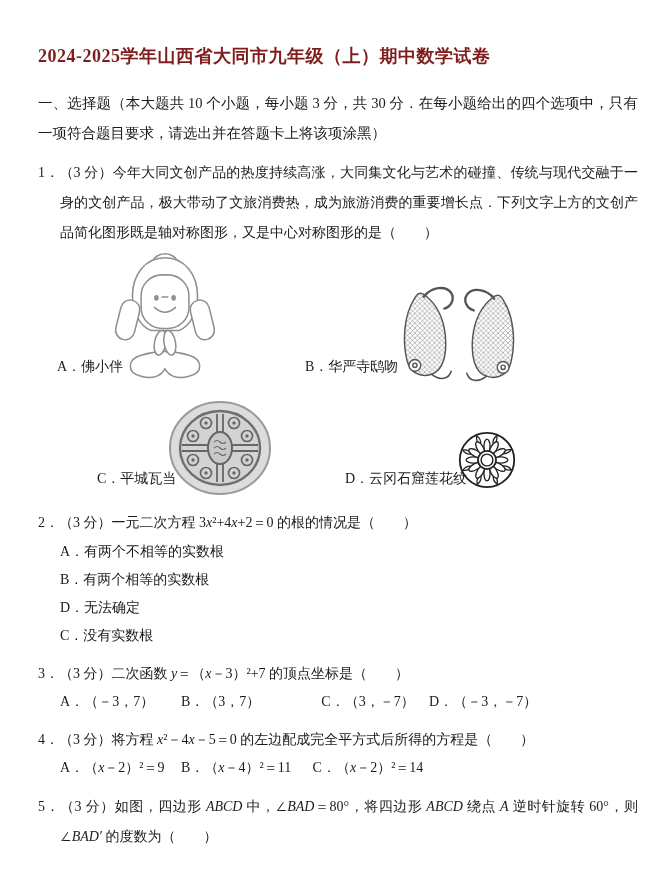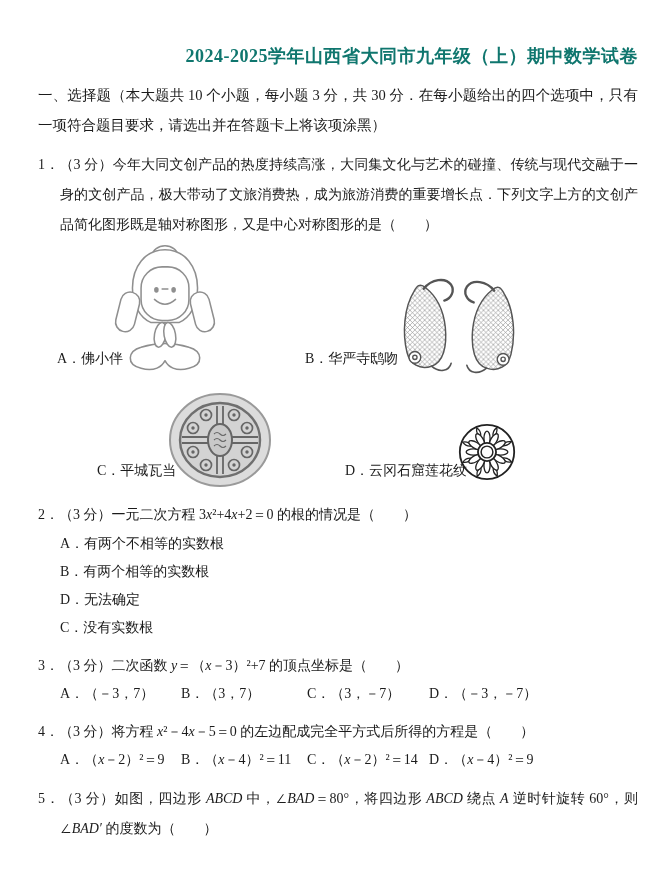--- a/index.html
+++ b/index.html
@@ -5,22 +5,22 @@
   * { margin:0; padding:0; box-sizing:border-box; }
   html, body { background:#ffffff; }
   body {
     width:664px; height:888px; overflow:hidden;
     font-family:"Liberation Serif", serif;
     color:#1b1b1b; font-size:14px;
   }
   .page { padding:44px 26px 0 38px; }
 
   .title {
-    font-size:18px; font-weight:bold; text-align:right;
-    line-height:24px; margin-bottom:12px; letter-spacing:0.5px; color:#0f766e;
+    font-size:18px; font-weight:bold; text-align:left;
+    line-height:24px; margin-bottom:20px; letter-spacing:0.5px; color:#7f1d1d;
   }
   .section-header { font-weight:normal; line-height:30px; font-size:14.5px; text-align:justify; }
 
   .stem { line-height:30px; padding-left:22px; text-indent:-22px; text-align:justify; }
   .m { font-family:"Liberation Serif", serif; font-style:italic; }
   .s { font-family:"Liberation Serif", serif; }
 
   
   .figure-grid { display:grid; grid-template-columns:248px 1fr; margin-left:19px; margin-top:2px; }
   .fig-cell { position:relative; display:flex; align-items:flex-end; }
@@ -34,21 +34,21 @@
   .fig-c { margin-left:71px; }
   .fig-d { margin-left:113px; }
 
   .q { margin-top:10px; }
   .q2 { margin-top:12px; }
   .options-vertical p { line-height:28px; padding-left:22px; }
   .options-row { display:flex; line-height:28px; padding-left:22px; }
   .options-row .opt { white-space:nowrap; }
   .options-row .opt:nth-child(1) { width:121px; }
   .options-row .opt:nth-child(2) { width:126px; }
-  .options-row .opt:nth-child(3) { width:122px; }
+  .options-row .opt:nth-child(3) { width:122px;text-align:center; }
 </style>
 </head>
 <body>
 
 <div class="page">
 
   <h1 class="title">2024-2025学年山西省大同市九年级（上）期中数学试卷</h1>
 
   <p class="section-header">一、选择题（本大题共 10 个小题，每小题 3 分，共 30 分．在每小题给出的四个选项中，只有一项符合题目要求，请选出并在答题卡上将该项涂黑）</p>
 
@@ -202,21 +202,20 @@
       <span class="opt"><span>D．</span><span class="s">（－3，－7）</span></span>
     </div>
   </div>
 
   <div class="q q4">
     <p class="stem" style="line-height:28px"><span>4．（3 分）将方程 </span><span class="m">x</span><span class="s">²－4</span><span class="m">x</span><span class="s">－5＝0</span><span> 的左边配成完全平方式后所得的方程是（　　）</span></p>
     <div class="options-row">
       <span class="opt"><span>A．（</span><span class="m">x</span><span class="s">－2）²＝9</span></span>
       <span class="opt"><span>B．（</span><span class="m">x</span><span class="s">－4）²＝11</span></span>
       <span class="opt"><span>C．（</span><span class="m">x</span><span class="s">－2）²＝14</span></span>
-      <span class="opt"><span>D．（</span><span class="m">x</span><span class="s">－4）²＝9</span></span>
     </div>
   </div>
 
   <div class="q q5">
     <p class="stem"><span>5．（3 分）如图，四边形 </span><span class="m">ABCD</span><span> 中，∠</span><span class="m">BAD</span><span>＝80°，将四边形 </span><span class="m">ABCD</span><span> 绕点 </span><span class="m">A</span><span> 逆时针旋转 60°，则∠</span><span class="m">BAD′</span><span> 的度数为（　　）</span></p>
   </div>
 
 </div>
 
 </body></html>

